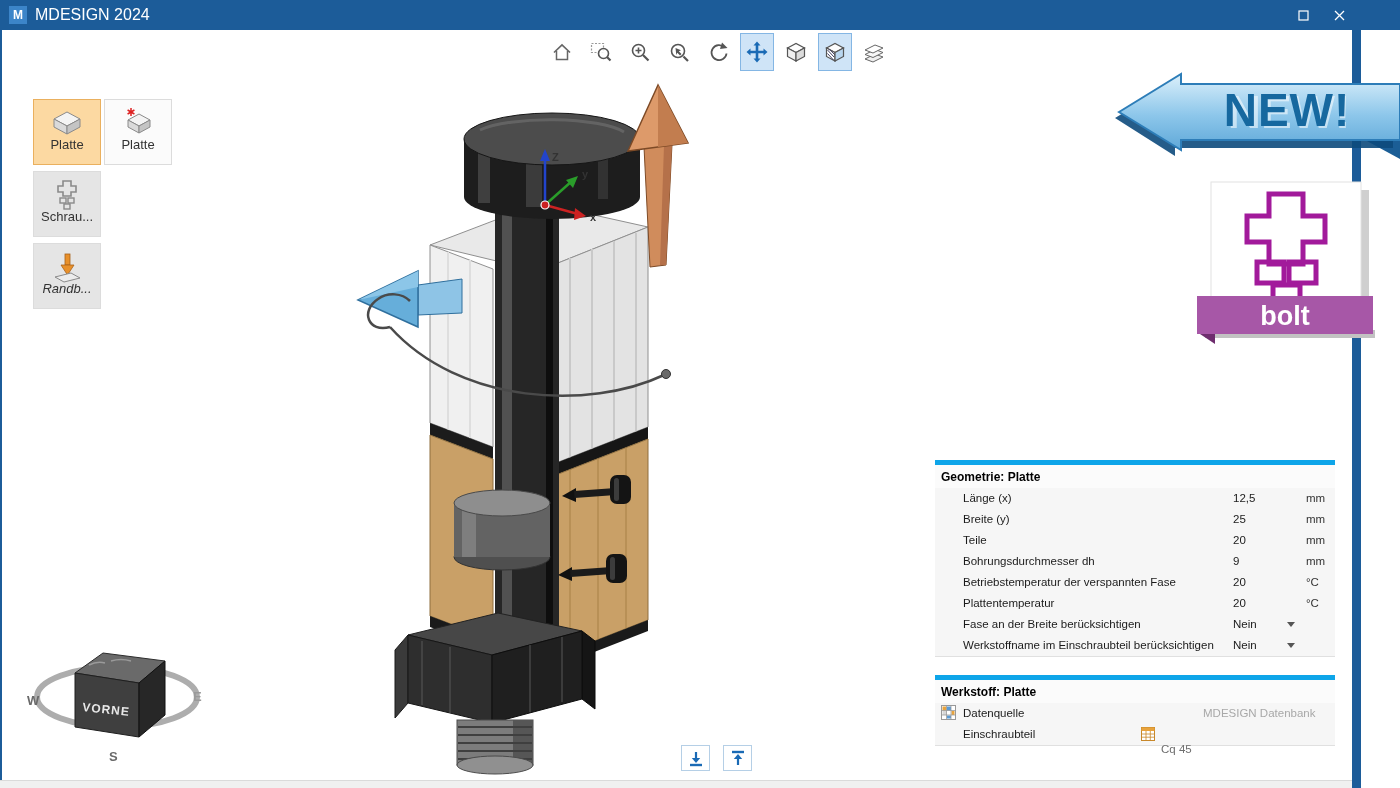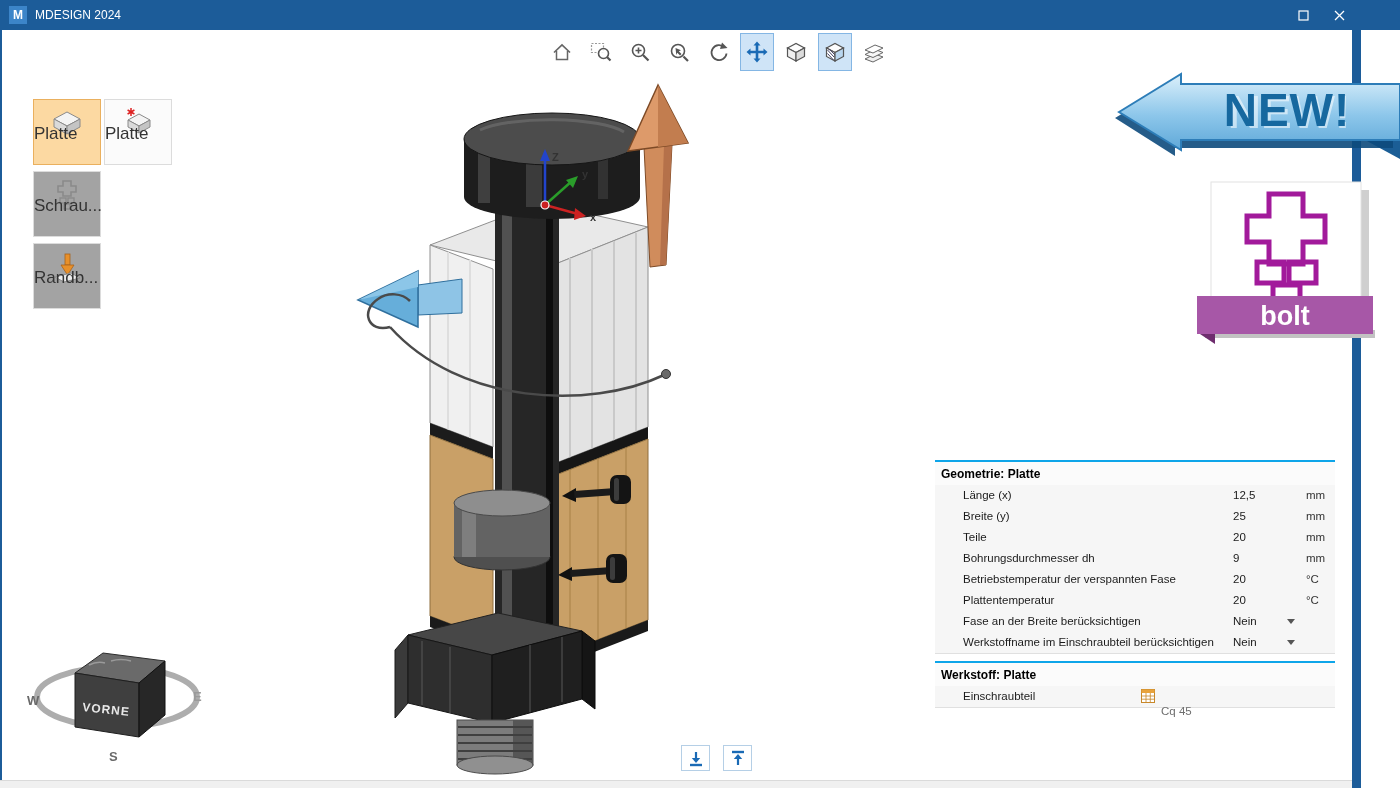--- a/index.html
+++ b/index.html
@@ -5,49 +5,49 @@
   html,body{margin:0;padding:0;}
   body{
     width:1400px;height:788px;position:relative;overflow:hidden;
     background:#ffffff;font-family:"Liberation Sans",sans-serif;
     -webkit-font-smoothing:antialiased;
   }
   
   .titlebar{position:absolute;left:0;top:0;width:1400px;height:30px;background:#1c5c99;}
   .app-logo{position:absolute;left:9px;top:6px;width:18px;height:18px;background:#3c85c9;
     color:#fff;font-size:12px;font-weight:bold;text-align:center;line-height:18px;}
-  .win-title{position:absolute;left:35px;top:0;height:30px;line-height:30px;color:#fff;font-size:12px;}
+  .win-title{position:absolute;left:35px;top:0;height:30px;line-height:30px;color:#fff;font-size:16px;}
   .win-btn{position:absolute;top:0;width:34px;height:30px;display:flex;align-items:center;justify-content:center;}
   #btn-max{left:1286px;}
   #btn-close{left:1322px;}
   
   .edge-left{position:absolute;left:0;top:30px;width:2px;height:758px;background:#1c5c99;}
   .edge-right{position:absolute;left:1352px;top:30px;width:9px;height:758px;background:#1c5c99;}
   .edge-bottom{position:absolute;left:0;top:780px;width:1352px;height:8px;background:#f0f0f0;border-top:1px solid #dadada;}
   
   .toolbar{position:absolute;left:545px;top:33px;display:flex;gap:5px;}
   .tbtn{width:32px;height:36px;display:flex;align-items:center;justify-content:center;
     border:1px solid transparent;background:transparent;cursor:pointer;}
   .tbtn.active{background:#cfe4f7;border-color:#84b6e4;}
   
-  .sbtn{position:absolute;width:66px;height:64px;border:1px solid #dcdcdc;background:#a3a3a3;cursor:pointer;}
+  .sbtn{position:absolute;width:66px;height:64px;border:1px solid #dcdcdc;background:#e5e5e5;cursor:pointer;}
   .sbtn .sicon{position:absolute;left:50%;top:7px;transform:translateX(-50%);}
-  .sbtn .slabel{position:absolute;left:0;right:0;bottom:20px;text-align:left;font-size:17px;color:#333;}
+  .sbtn .slabel{position:absolute;left:0;right:0;bottom:12px;text-align:center;font-size:13px;color:#333;}
   #sb1{left:33px;top:99px;background:#fcd9a2;border-color:#eab05e;}
   #sb2{left:104px;top:99px;background:#fbfbfb;}
   #sb3{left:33px;top:171px;}
-  #sb4{left:33px;top:243px;}
+  #sb4{left:33px;top:243px;font-style:italic;}
   
   .viewport{position:absolute;left:180px;top:70px;width:760px;height:710px;}
   .model-svg{position:absolute;left:150px;top:5px;}
   .orient-svg{position:absolute;left:-155px;top:565px;}
   
   .props{position:absolute;left:935px;top:460px;width:400px;font-size:11.5px;color:#1b1b1b;}
-  .psection{background:#f6f6f6;border-top:2px solid #0ea5e9;border-bottom:1px solid #e0e0e0;}
-  .psection + .psection{margin-top:7px;}
+  .psection{background:#f6f6f6;border-top:5px solid #0ea5e9;border-bottom:1px solid #e0e0e0;}
+  .psection + .psection{margin-top:18px;}
   .phead{font-weight:bold;font-size:12px;padding:5px 8px 4px 6px;background:#fbfbfb;color:#000;}
   .prow{position:relative;height:21px;line-height:21px;padding-left:28px;}
   .plabel{color:#1b1b1b;}
   .pvalue{position:absolute;left:298px;top:0;cursor:text;}
   .caret{position:absolute;left:352px;top:8px;width:0;height:0;cursor:pointer;
     border-left:4px solid transparent;border-right:4px solid transparent;border-top:5px solid #555;}
   .punit{position:absolute;left:371px;top:0;color:#333;}
   .micon1{position:absolute;left:6px;top:2px;}
   .micon2{position:absolute;left:206px;top:3px;}
   .mvalue-gray{position:absolute;left:268px;top:0;color:#a8a8a8;}
@@ -348,20 +348,35 @@
     <div class="prow">
       <span class="plabel">Werkstoffname im Einschraubteil berücksichtigen</span>
       <span class="pvalue">Nein</span>
       <span class="caret"></span>
     </div>
   </div>
 
   <div class="psection">
     <div class="phead">Werkstoff: Platte</div>
 
+    <div class="prow">
+      <span class="micon1">
+        <svg width="15" height="15" viewBox="0 0 15 15">
+          <rect x="0.5" y="0.5" width="14" height="14" fill="#fff" stroke="#999"></rect>
+          <rect x="1.5" y="1.5" width="4" height="4" fill="#e8a33d"></rect>
+          <rect x="6" y="1.5" width="4" height="4" fill="#5b9bd5"></rect>
+          <rect x="10.5" y="6" width="3" height="4" fill="#e8a33d"></rect>
+          <rect x="1.5" y="6" width="4" height="4" fill="#d8d8d8"></rect>
+          <rect x="6" y="10.5" width="4" height="3" fill="#5b9bd5"></rect>
+          <path d="M0.5 5.5 H14.5 M0.5 10 H14.5 M5.5 0.5 V14.5 M10 0.5 V14.5" stroke="#999" stroke-width="0.8"></path>
+        </svg>
+      </span>
+      <span class="plabel">Datenquelle</span>
+      <span class="mvalue-gray">MDESIGN Datenbank</span>
+    </div>
     <div class="prow">
       <span class="plabel">Einschraubteil</span>
       <span class="micon2">
         <svg width="14" height="14" viewBox="0 0 14 14">
           <rect x="0.5" y="0.5" width="13" height="13" fill="#fff" stroke="#c8882a"></rect>
           <rect x="0.5" y="0.5" width="13" height="3.5" fill="#e8a33d"></rect>
           <path d="M0.5 7 H13.5 M0.5 10.2 H13.5 M5 4 V13.5 M9.3 4 V13.5" stroke="#c8882a" stroke-width="0.8"></path>
         </svg>
       </span>
       <span class="mvalue-dark">Cq 45</span>

